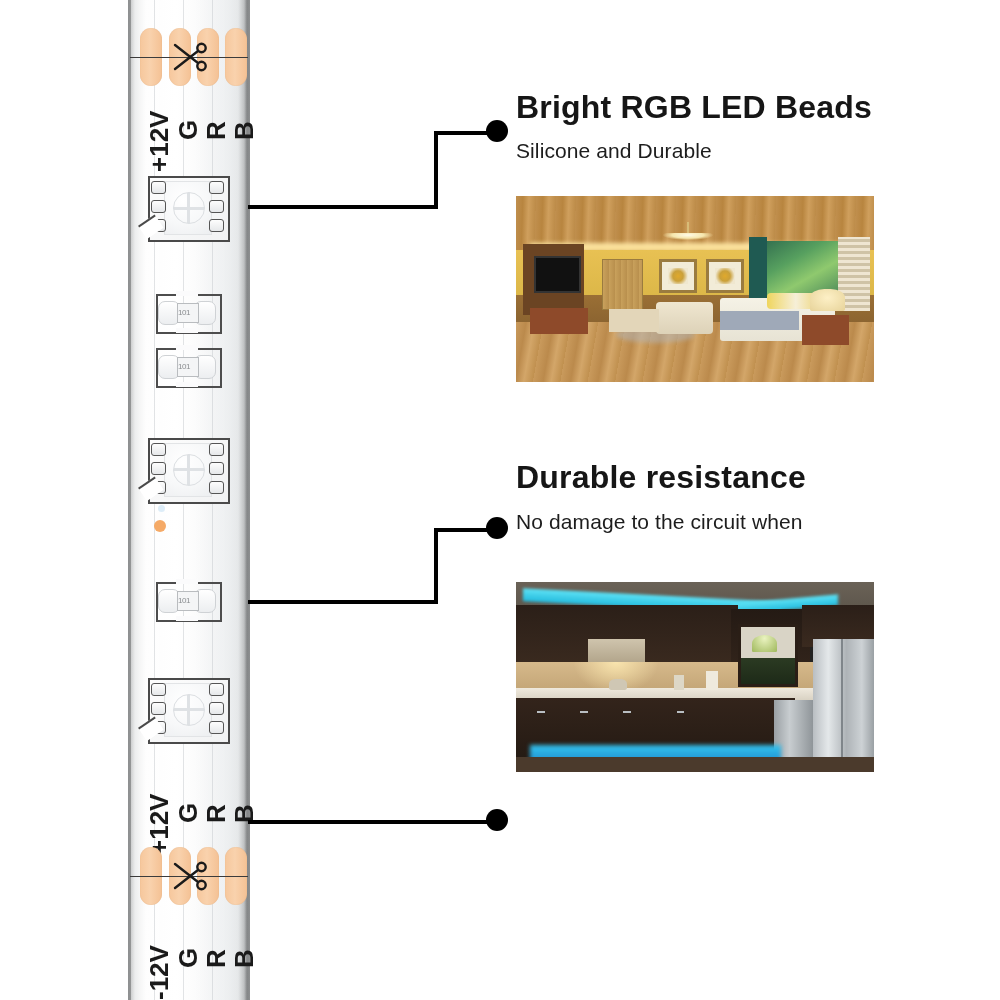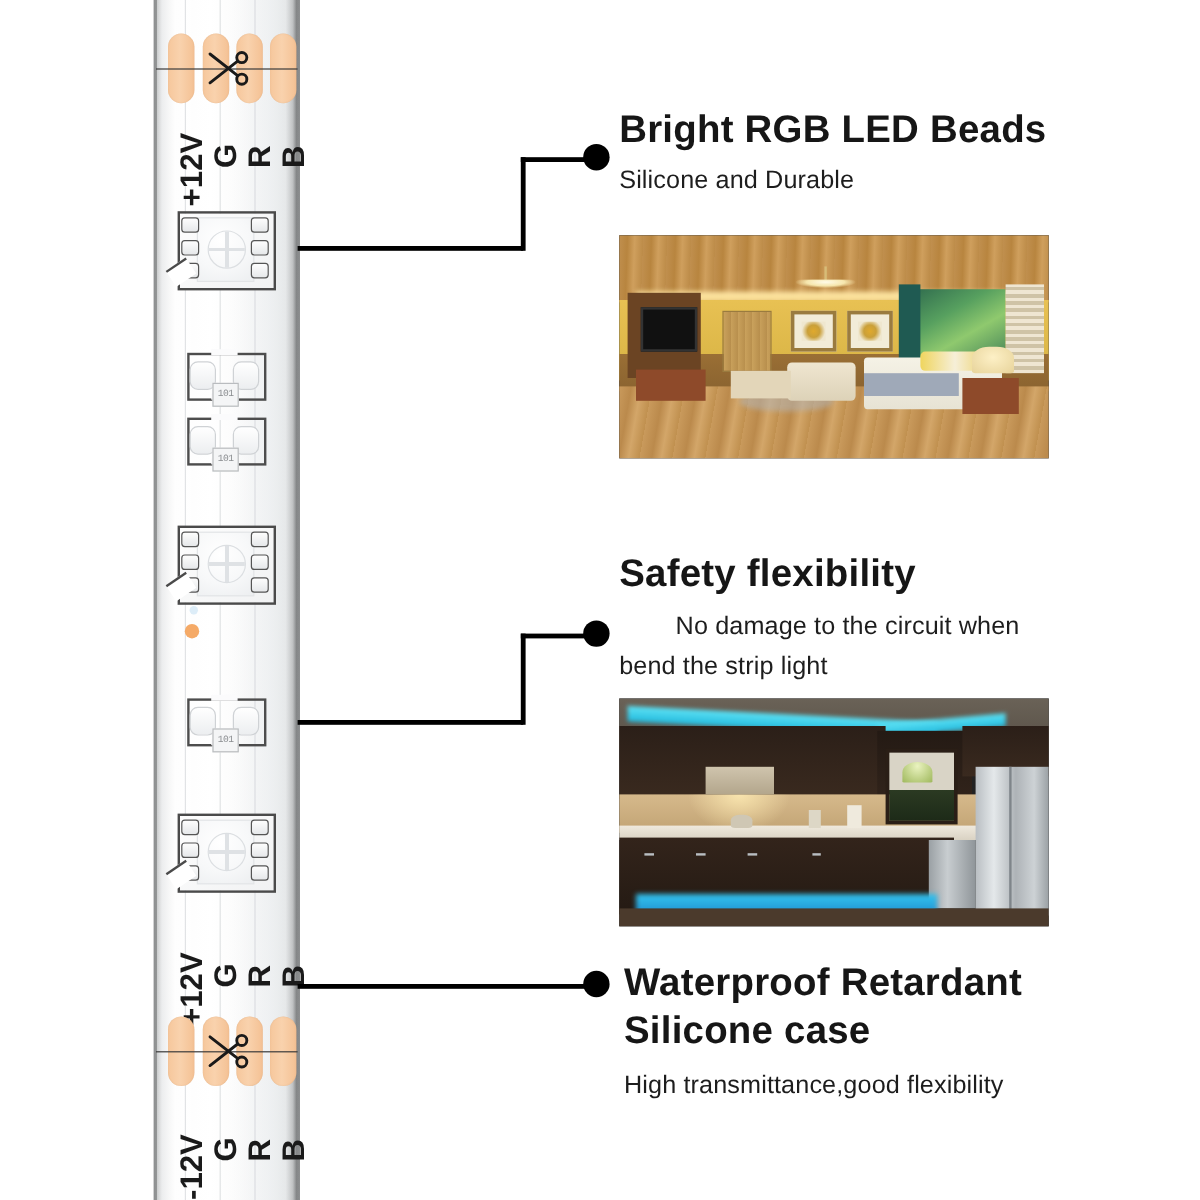--- a/index.html
+++ b/index.html
@@ -90,24 +90,24 @@
     border:2px solid #4d4d4d;
   }
   .res .gapT{position:absolute;left:20px;top:-3px;width:22px;height:5px;background:#fbfbfc;}
   .res .gapB{position:absolute;left:20px;bottom:-3px;width:22px;height:5px;background:#fbfbfc;}
   .res .cap{
     position:absolute;top:7px;width:20px;height:22px;border-radius:7px;
     background:linear-gradient(to bottom,#ffffff,#eceef0);
     border:1px solid #cfd2d5;
   }
   .res .chip{
-    position:absolute;left:21px;top:25px;width:20px;height:18px;
+    position:absolute;left:21px;top:9px;width:20px;height:18px;
     background:#f4f5f6;border:1px solid #b9bcbf;
-    font-size:8px;line-height:18px;text-align:center;color:#8a8d90;
-    letter-spacing:-.5px;font-family:Liberation Mono, monospace;
+    font-size:8px;line-height:18px;text-align:left;color:#8a8d90;
+    letter-spacing:-.5px;font-family:Liberation Sans, sans-serif;
   }
 
   .orange-dot{
     position:absolute;width:12px;height:12px;border-radius:50%;
     background:#f5a65f;filter:blur(.4px);opacity:.95;
   }
   .orange-fleck{
     position:absolute;width:7px;height:7px;border-radius:50%;
     background:#cfe6f5;opacity:.7;
   }
@@ -404,23 +404,22 @@
   </div>
 
   <div class="leader">
     <div class="hline" style="left:248px;top:600px;width:188px;"></div>
     <div class="vline" style="left:434px;top:528px;height:76px;"></div>
     <div class="hline" style="left:434px;top:528px;width:62px;"></div>
     <div class="dot" style="left:486px;top:517px;"></div>
   </div>
 
   <div class="callout" style="left:516px;top:459px;width:420px;">
-    <div class="c-title">Safety flexibility</div>
-    <div class="c-sub" style="margin-top:10px;margin-left:47px;">No damage to the circuit when</div>
-    <div class="c-sub" style="margin-top:4px;">bend the strip light</div>
+    <div class="c-title">Durable resistance</div>
+    <div class="c-sub" style="margin-top:10px;">No damage to the circuit when</div>
   </div>
 
   <div class="photo" style="left:516px;top:582px;width:358px;height:190px;">
     <div class="k-ceil"></div>
     <div class="k-cove"></div>
     <div class="k-cove2"></div>
     <div class="k-upper"></div>
     <div class="k-upperR"></div>
     <div class="k-upperFar"></div>
     <div class="k-back"></div>
@@ -441,19 +440,14 @@
     <div class="k-fridge"></div>
     <div class="k-glow"></div>
     <div class="k-floor"></div>
   </div>
 
   <div class="leader">
     <div class="hline" style="left:248px;top:820px;width:248px;"></div>
     <div class="dot" style="left:486px;top:809px;"></div>
   </div>
 
-  <div class="callout" style="left:520px;top:800px;width:420px;">
-    <div class="c-title">Waterproof Retardant</div>
-    <div class="c-title" style="margin-top:2px;">Silicone case</div>
-    <div class="c-sub" style="margin-top:12px;">High transmittance,good flexibility</div>
-  </div>
 
 </div>
 
 </body></html>

